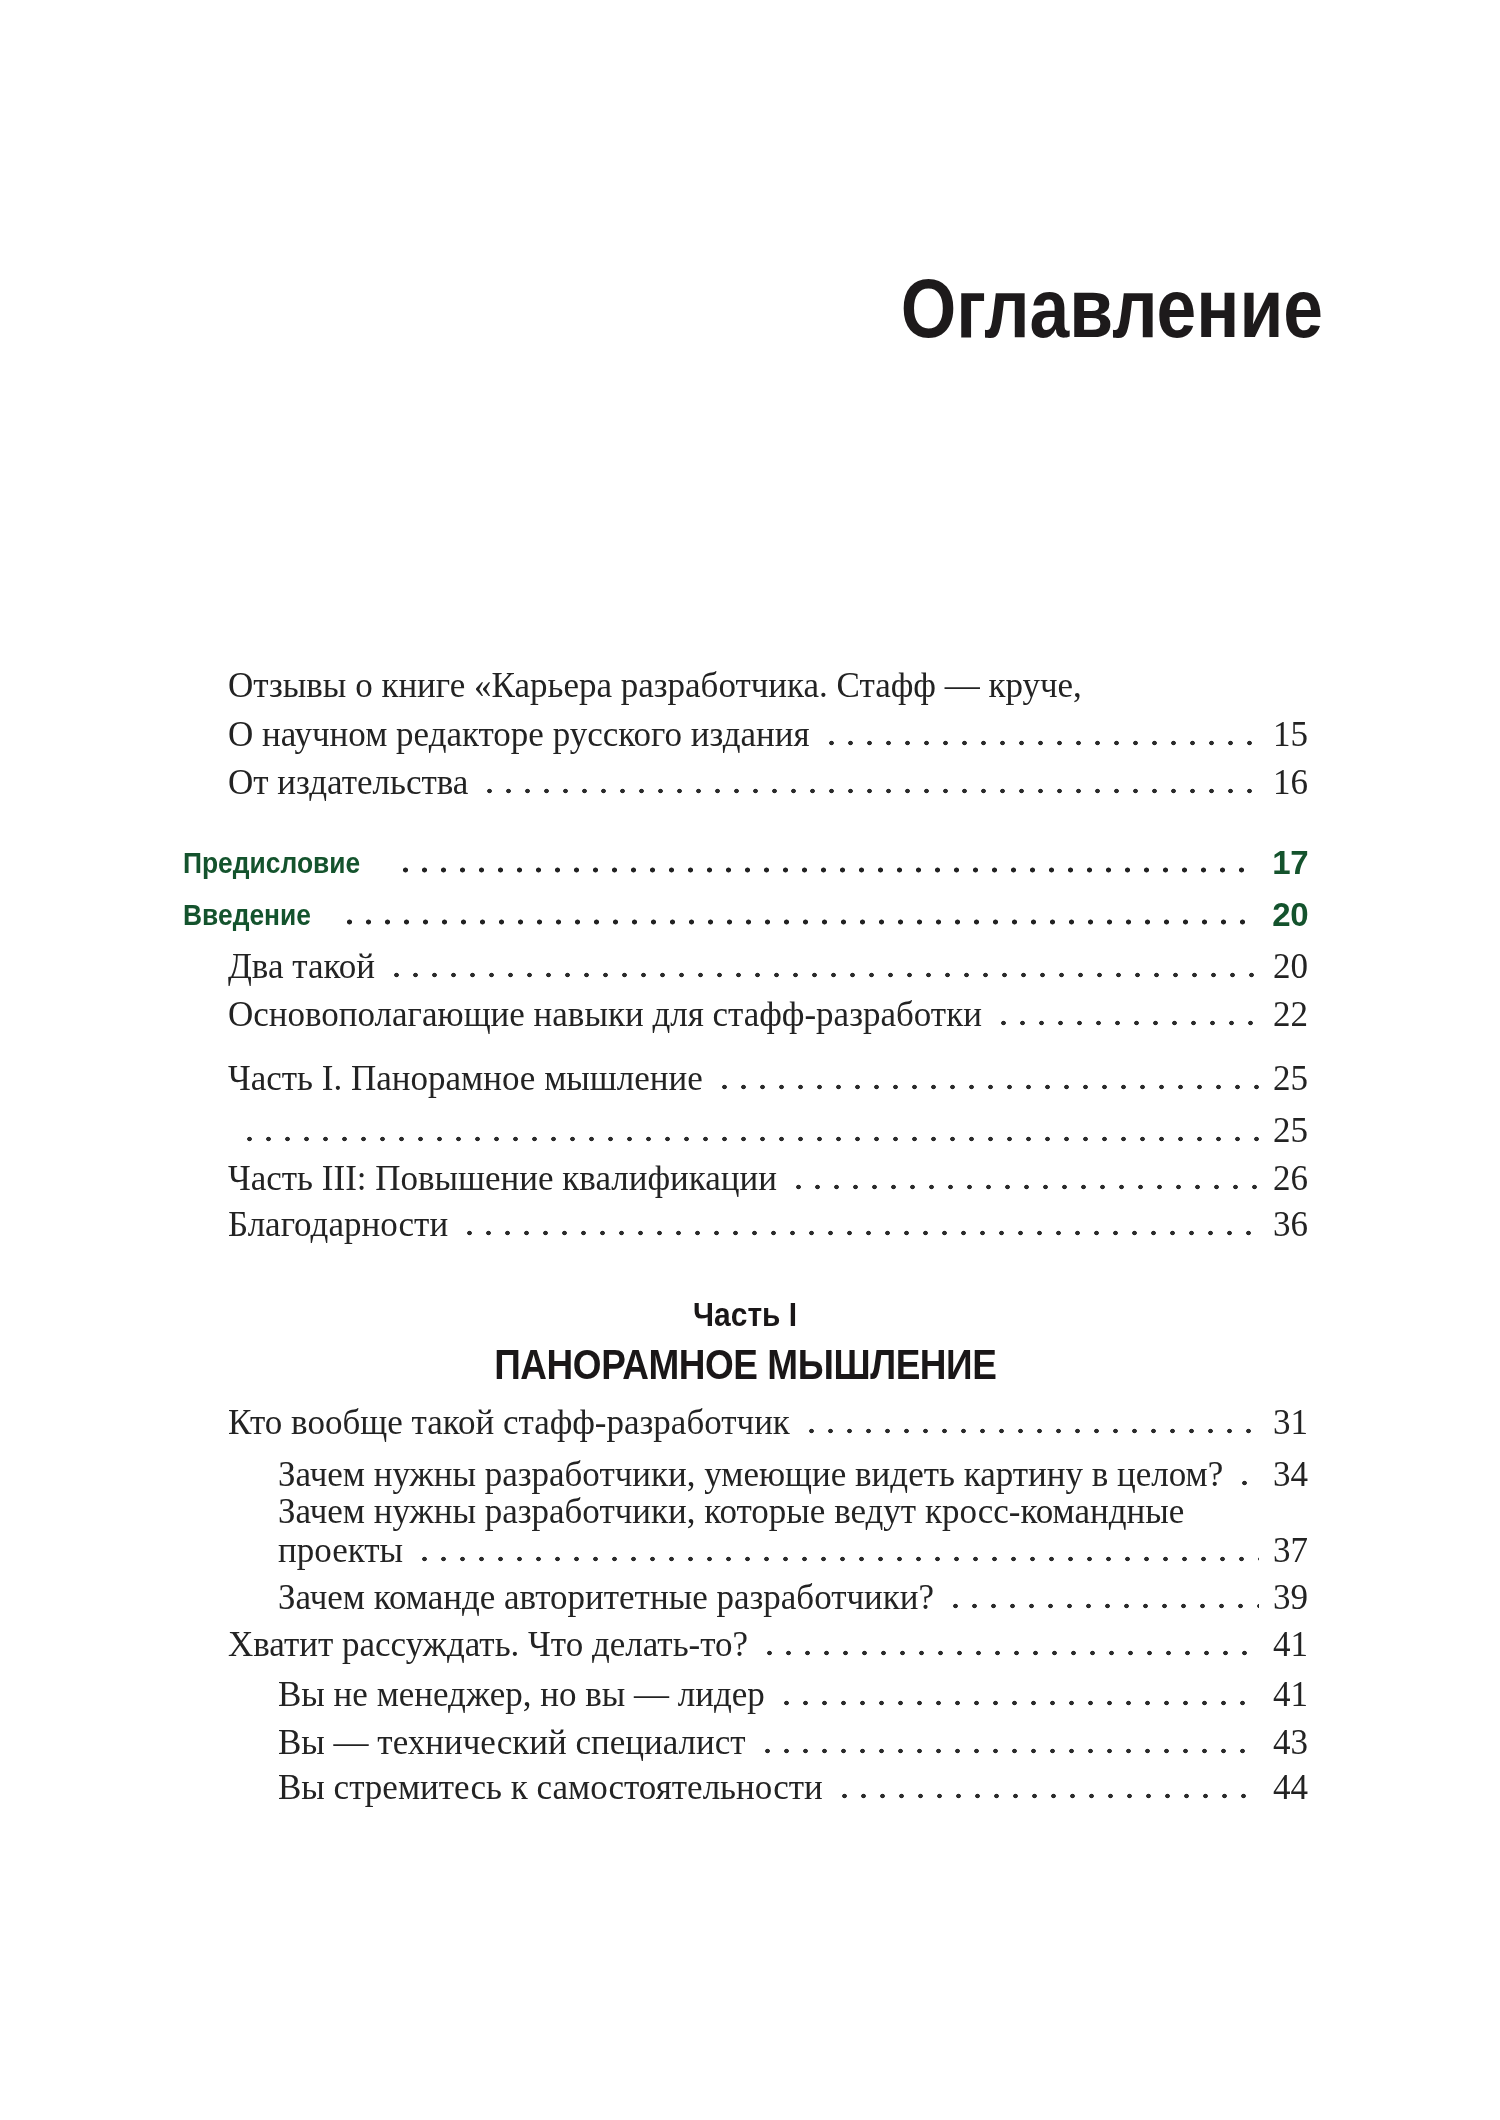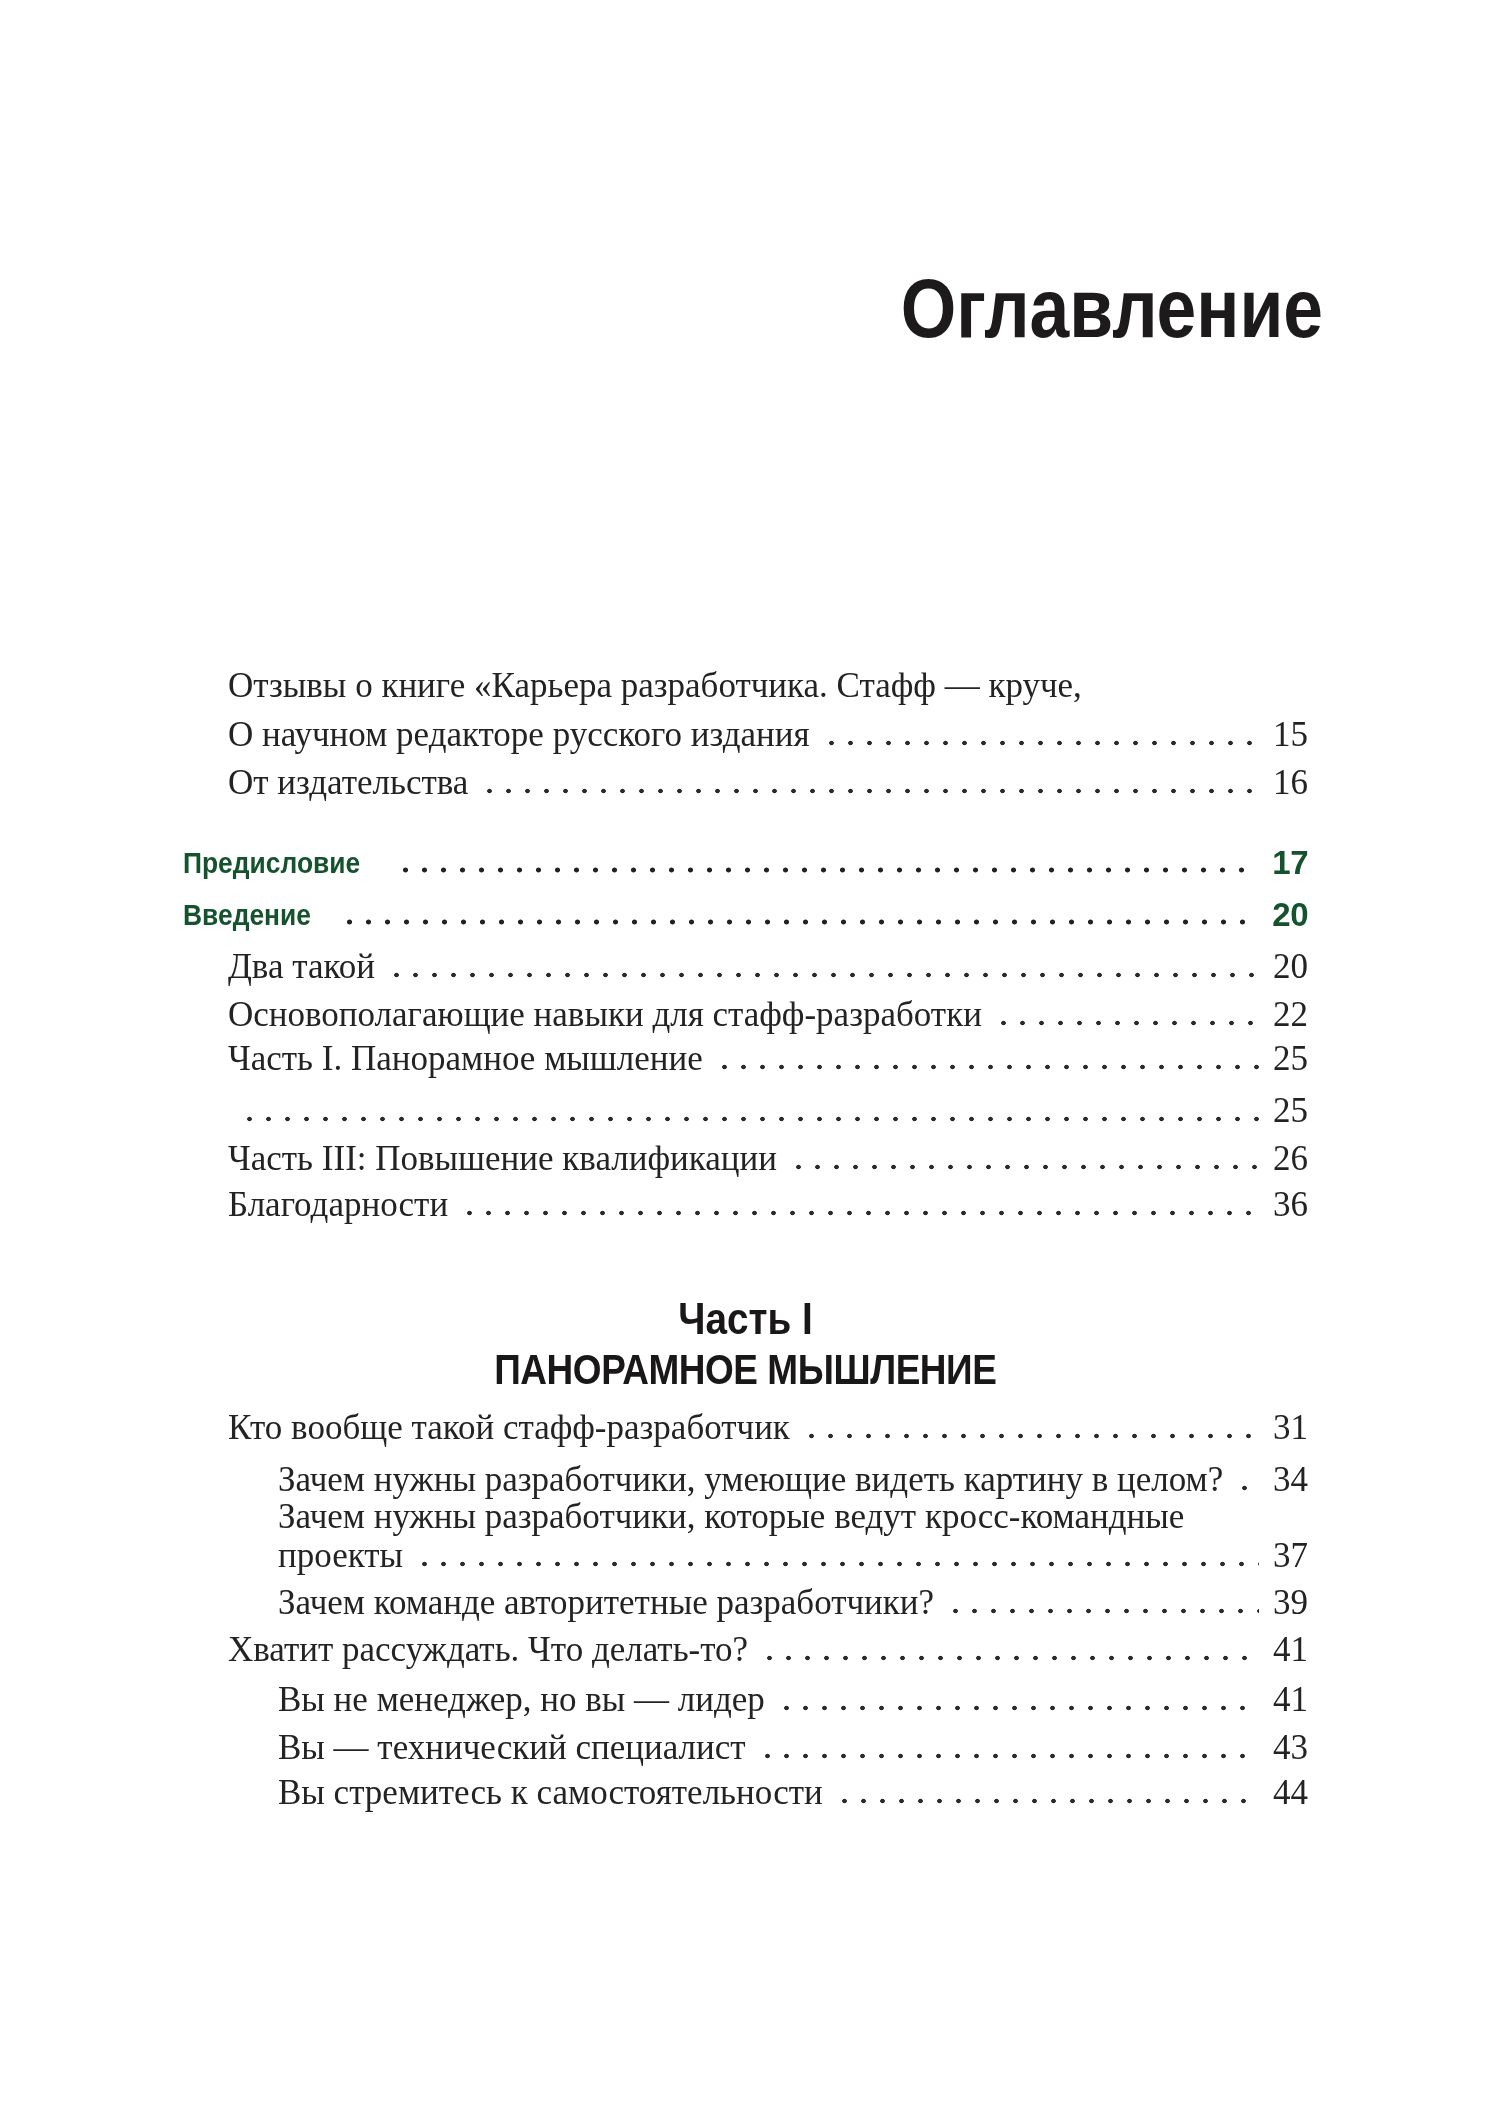--- a/index.html
+++ b/index.html
@@ -82,22 +82,22 @@
   }
 
   
   .part-heading {
     text-align: center;
     font-family: "Liberation Sans", "DejaVu Sans", sans-serif;
     font-weight: 700;
     color: #1a1718;
   }
   .part-heading .label {
-    margin-top: 71px;
-    font-size: 44px;
+    margin-top: 46px;
+    font-size: 34px;
     line-height: 46px;
   }
   .part-heading .title {
     font-size: 42px;
     line-height: 56px;
     letter-spacing: -0.5px;
     text-decoration: underline;
   }
   .part-heading .label > span,
   .part-heading .title > span {
@@ -140,21 +140,21 @@
   <div class="row l1" style="margin-top:12px">
     <span class="t">Два такой</span>
     <span class="leader"></span>
     <span class="pg">20</span>
   </div>
   <div class="row l1" style="margin-top:8px">
     <span class="t">Основополагающие навыки для стафф-разработки</span>
     <span class="leader"></span>
     <span class="pg">22</span>
   </div>
-  <div class="row l1" style="margin-top:4px">
+  <div class="row l1" style="margin-top:24px">
     <span class="t">Часть I. Панорамное мышление</span>
     <span class="leader"></span>
     <span class="pg">25</span>
   </div>
   <div class="row l1" style="margin-top:12px">
     <span class="leader"></span>
     <span class="pg">25</span>
   </div>
   <div class="row l1" style="margin-top:8px">
     <span class="t">Часть III: Повышение квалификации</span>

